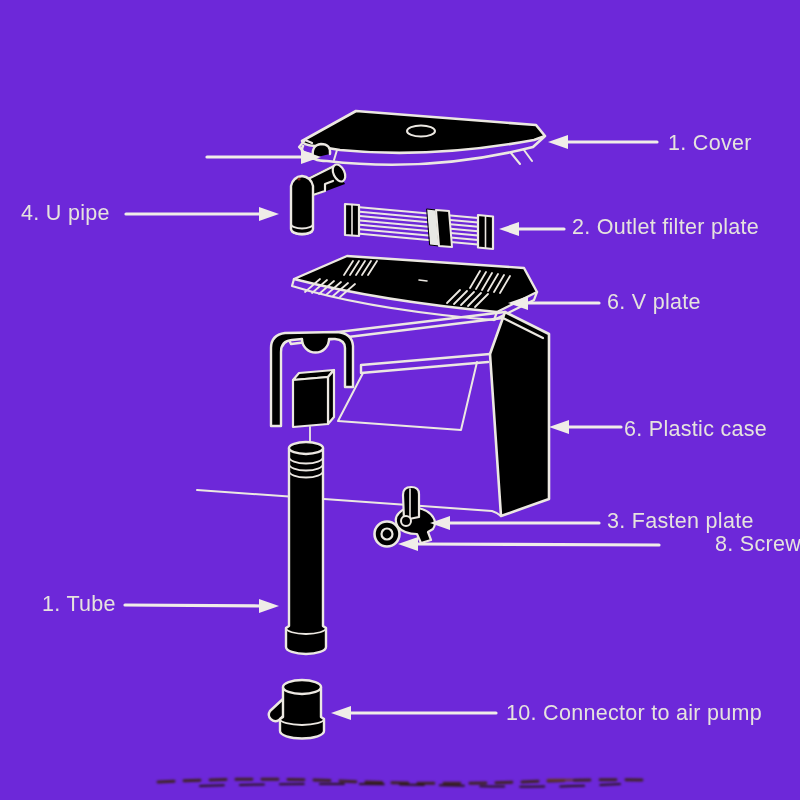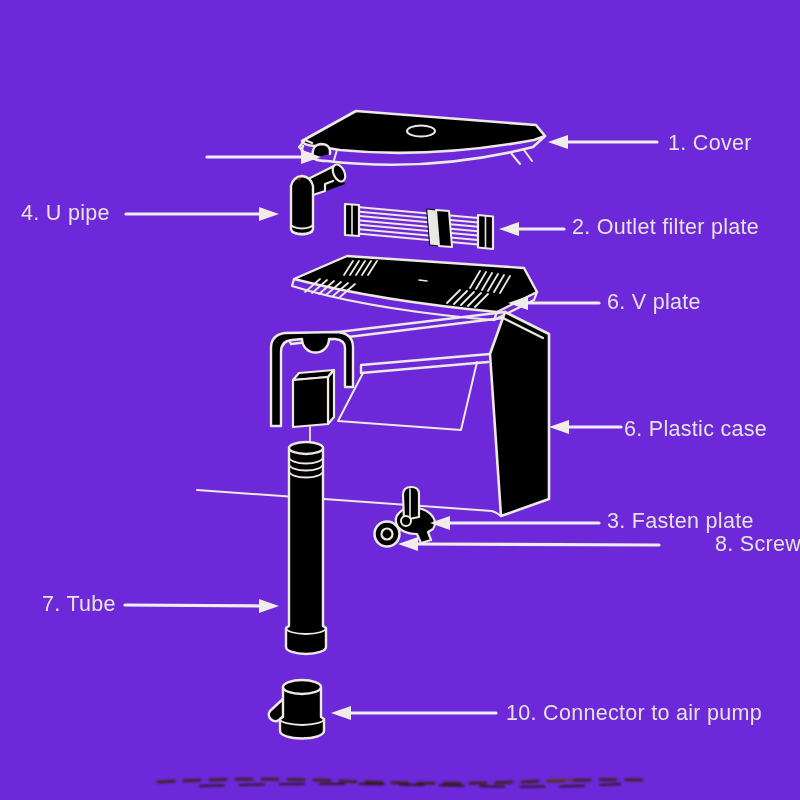--- a/index.html
+++ b/index.html
@@ -174,15 +174,15 @@
     </g>
   </svg>
 
   <div class="label l1">1. Cover</div>
   <div class="label l2">2. Outlet filter plate</div>
   <div class="label l4">4. U pipe</div>
   <div class="label l5">6. V plate</div>
   <div class="label l6">6. Plastic case</div>
   <div class="label l7">3. Fasten plate</div>
   <div class="label l8">8. Screw</div>
-  <div class="label l9">7. Tube</div>
+  <div class="label l9">1. Tube</div>
   <div class="label l10">10. Connector to air pump</div>
 </div>
 
 </body></html>

